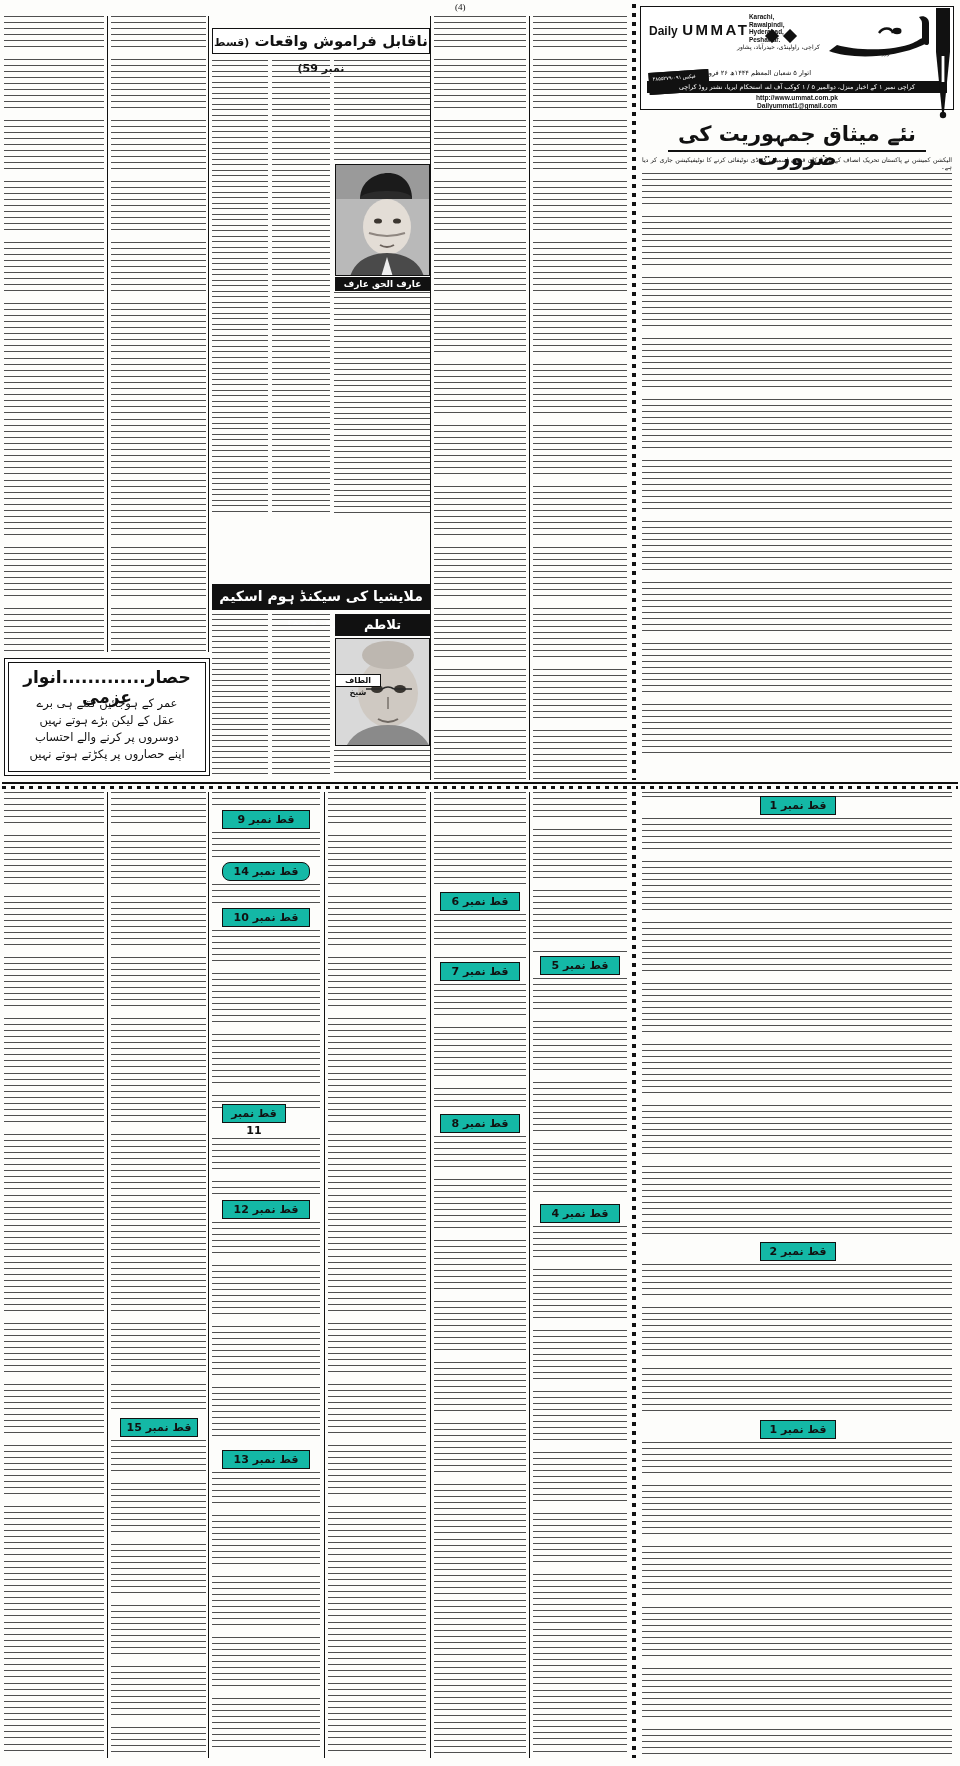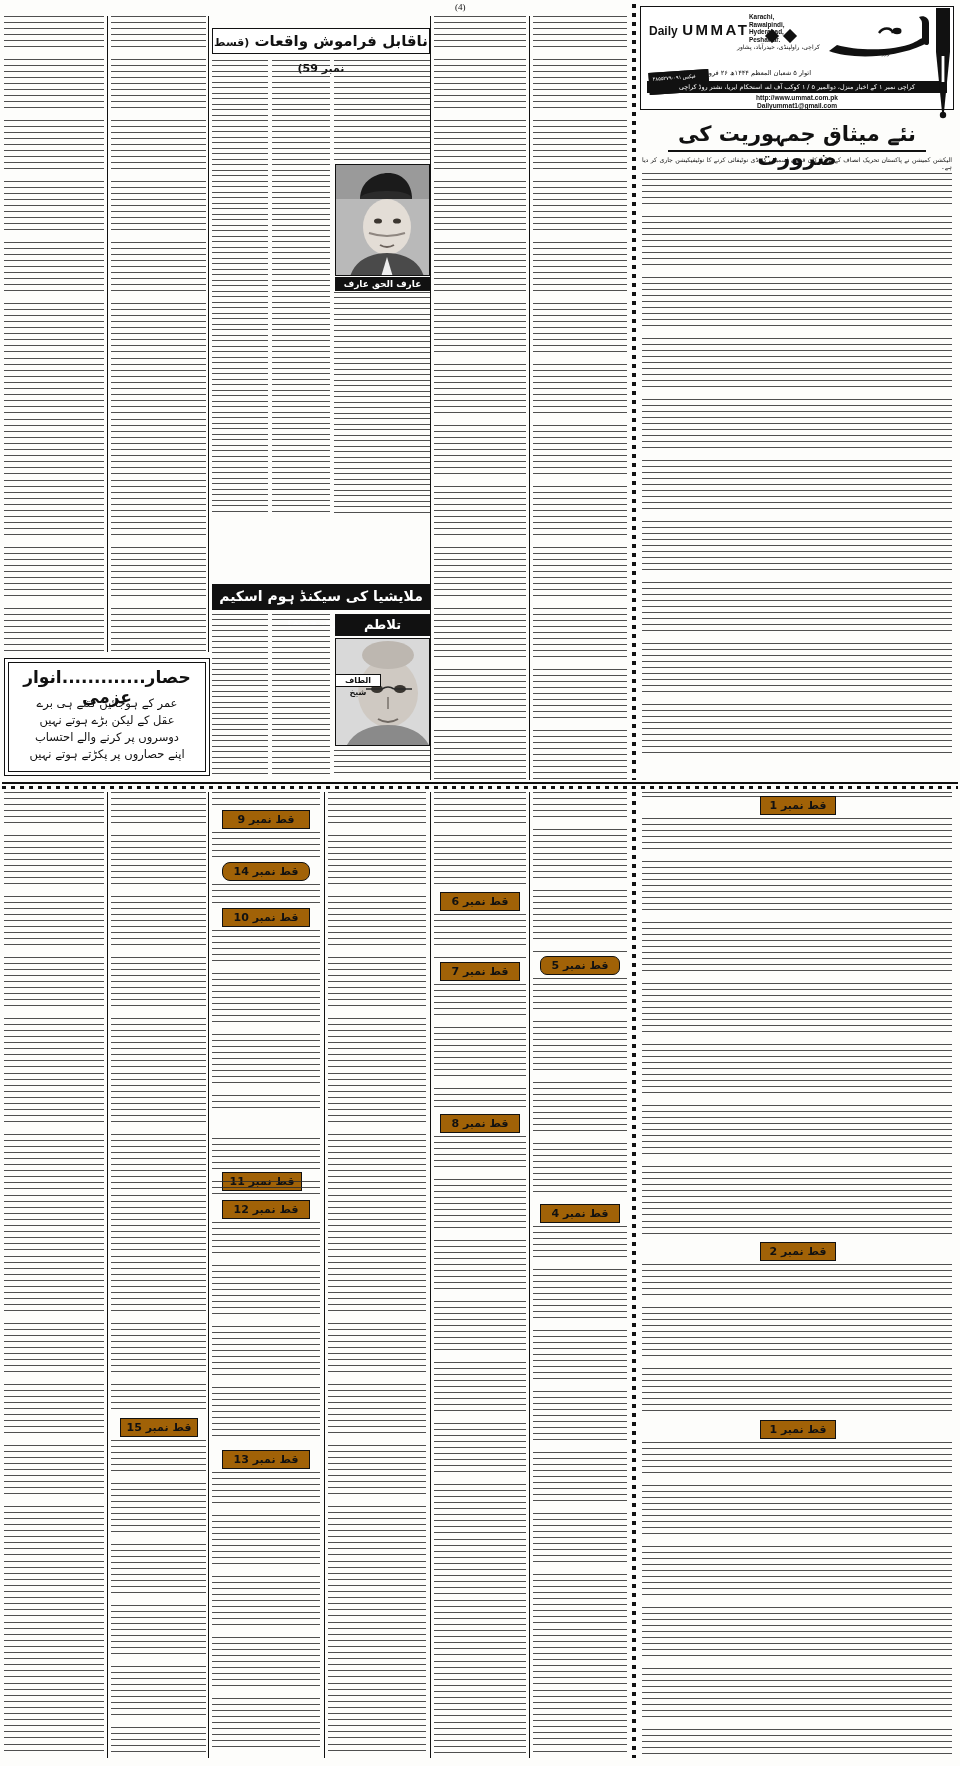--- a/index.html
+++ b/index.html
@@ -166,21 +166,21 @@
     position:absolute; left:6px; right:6px; top:32px;
     direction:rtl; text-align:center;
   }
   .poem-lines div {
     font-family:"DejaVu Sans",sans-serif; font-size:11.5px; line-height:17px;
     color:#111; white-space:nowrap;
   }
 
   
   .sec-hd {
-    position:absolute; border:1.2px solid #111; background:#a16207;
+    position:absolute; border:1.2px solid #111; background:#14b8a6;
     direction:rtl; text-align:center; color:#111;
     font-family:"DejaVu Sans",sans-serif; font-weight:700;
     font-size:11px; line-height:17px; height:19px;
   }
 
   .block { position:absolute; }
 
   
   .dots-col {
     position:absolute; width:4px;
@@ -390,21 +390,21 @@
   </div>
 
   <div class="sec-hd" style="left:760px; top:1420px; width:76px;">قط نمبر 1</div>
   <div class="block" style="left:642px; top:1442px; width:310px;">
     <div class="lines" style="height:314px;"></div>
   </div>
 
   <div class="block" style="left:533px; top:792px; width:94px;">
     <div class="lines" style="height:160px;"></div>
   </div>
-  <div class="sec-hd" style="left:540px; top:956px; width:80px;border-radius:7px;">قط نمبر 5</div>
+  <div class="sec-hd" style="left:540px; top:956px; width:80px;">قط نمبر 5</div>
   <div class="block" style="left:533px; top:978px; width:94px;">
     <div class="lines" style="height:222px;"></div>
   </div>
   <div class="sec-hd" style="left:540px; top:1204px; width:80px;">قط نمبر 4</div>
   <div class="block" style="left:533px; top:1226px; width:94px;">
     <div class="lines" style="height:530px;"></div>
   </div>
 
   <div class="block" style="left:434px; top:792px; width:92px;">
     <div class="lines" style="height:96px;"></div>
@@ -434,21 +434,21 @@
     <div class="lines" style="height:28px;"></div>
   </div>
   <div class="sec-hd" style="left:222px; top:862px; width:88px;border-radius:8px;">قط نمبر 14</div>
   <div class="block" style="left:212px; top:884px; width:108px;">
     <div class="lines" style="height:22px;"></div>
   </div>
   <div class="sec-hd" style="left:222px; top:908px; width:88px;">قط نمبر 10</div>
   <div class="block" style="left:212px; top:930px; width:108px;">
     <div class="lines" style="height:182px;"></div>
   </div>
-  <div class="sec-hd" style="left:222px; top:1172px; width:80px;">قط نمبر 11</div>
+  <div class="sec-hd" style="left:222px; top:1104px; width:64px;">قط نمبر 11</div>
   <div class="block" style="left:212px; top:1138px; width:108px;">
     <div class="lines" style="height:58px;"></div>
   </div>
   <div class="sec-hd" style="left:222px; top:1200px; width:88px;">قط نمبر 12</div>
   <div class="block" style="left:212px; top:1222px; width:108px;">
     <div class="lines" style="height:224px;"></div>
   </div>
   <div class="sec-hd" style="left:222px; top:1450px; width:88px;">قط نمبر 13</div>
   <div class="block" style="left:212px; top:1472px; width:108px;">
     <div class="lines" style="height:284px;"></div>

